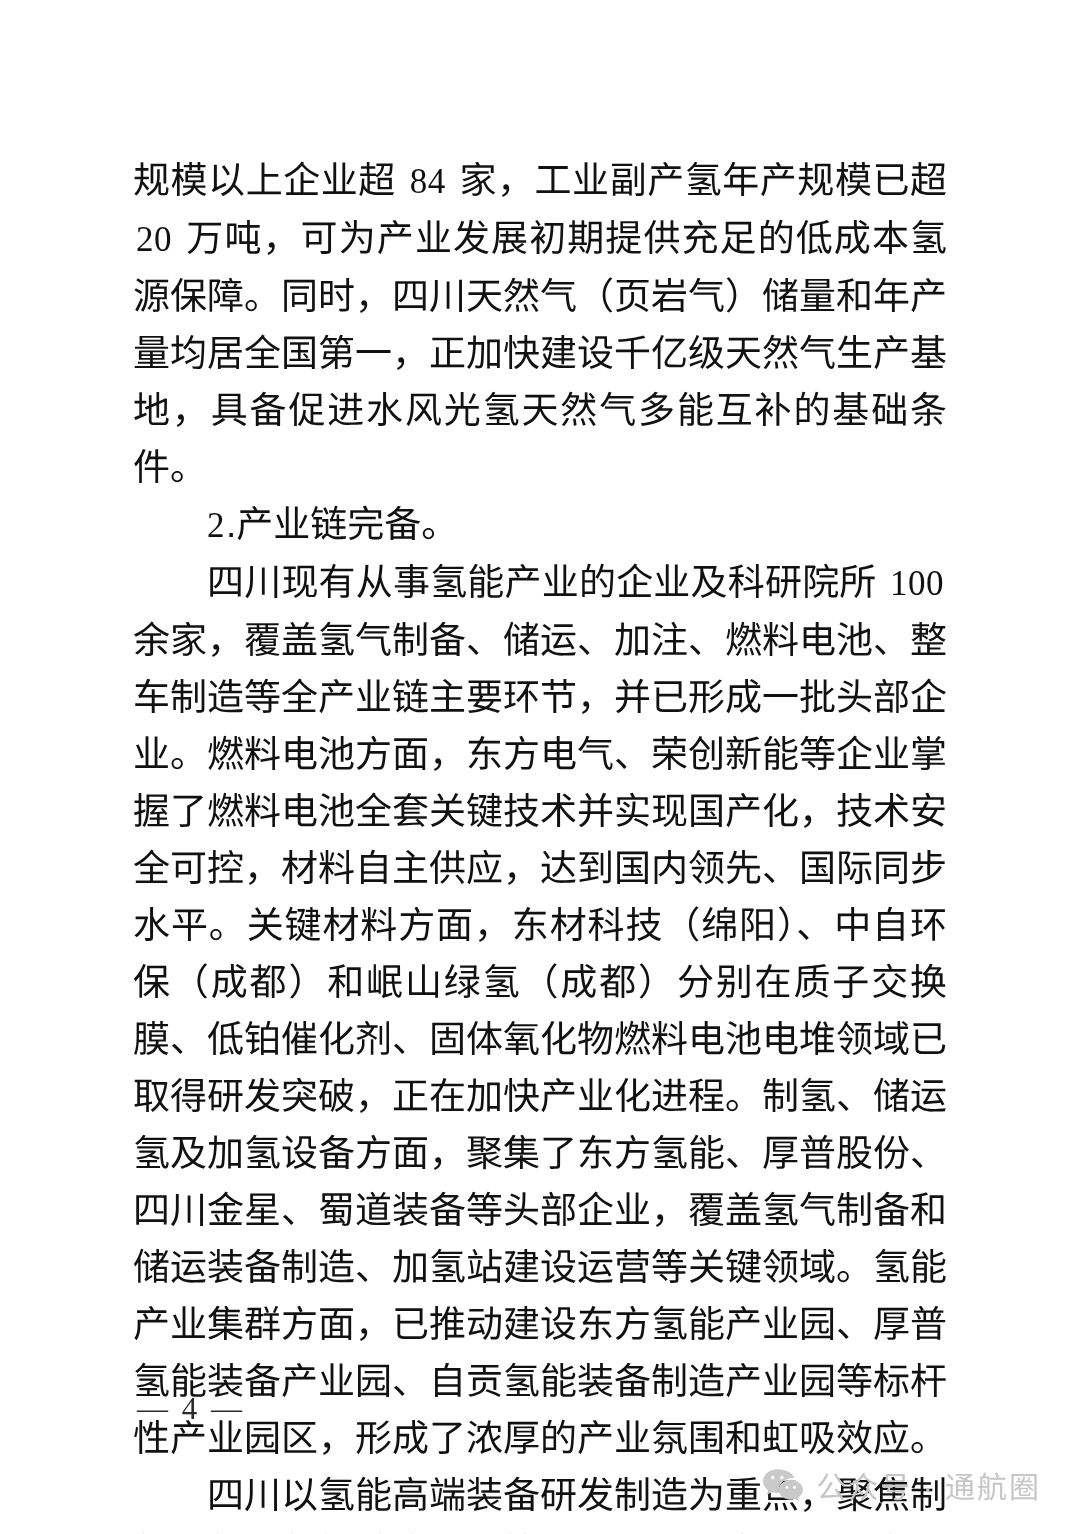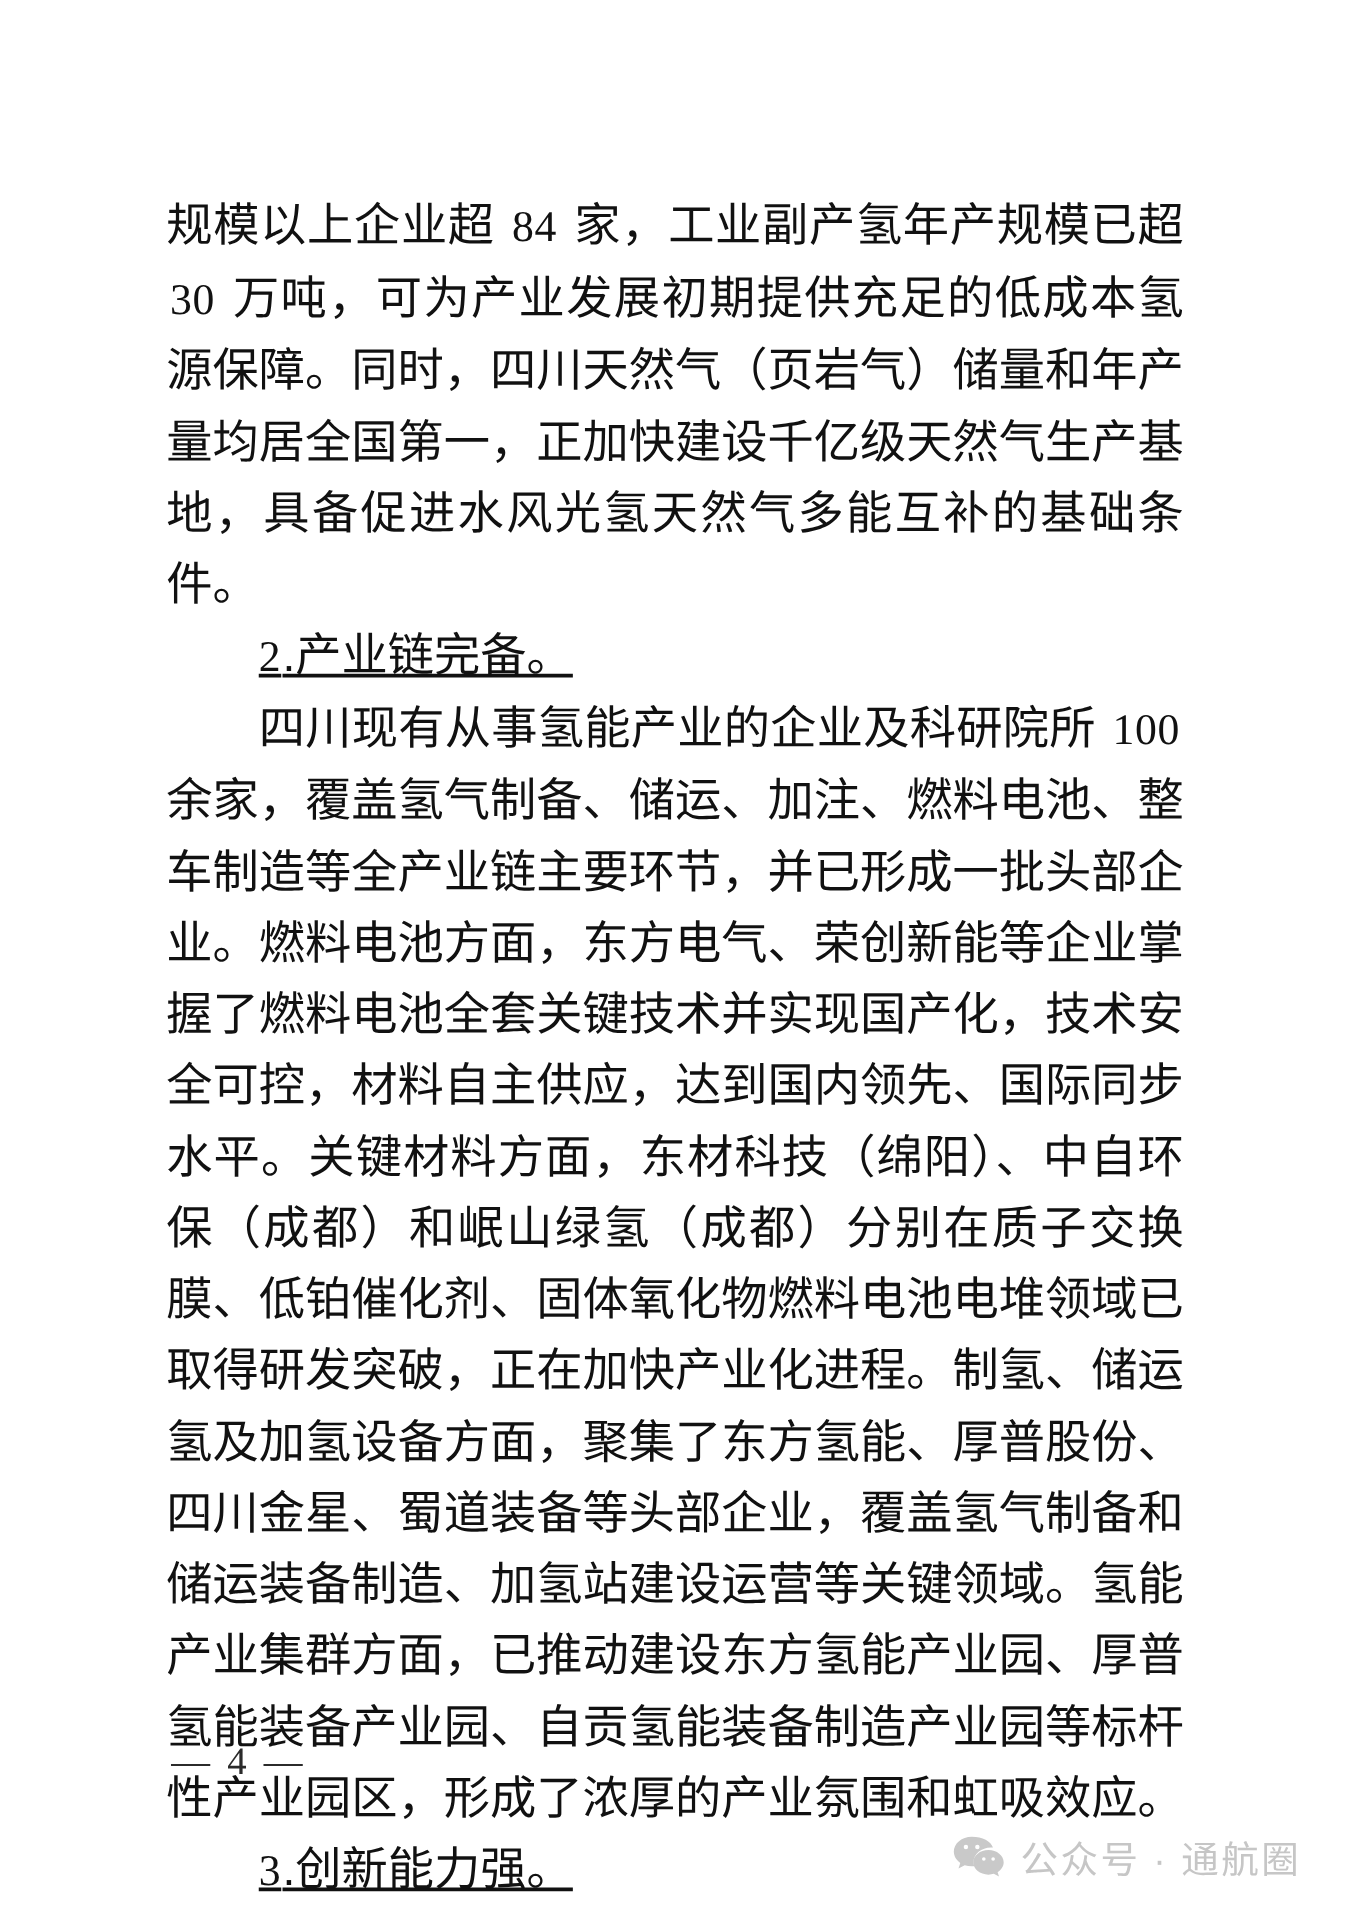--- a/index.html
+++ b/index.html
@@ -46,21 +46,20 @@
   }
 
   .para.indent {
     text-indent: 74px;
   }
 
   
   .para.heading {
     text-indent: 74px;
     text-align: right;
-    text-decoration: underline;
   }
 
   
   .num {
     font-family: "Liberation Serif", "DejaVu Serif", serif;
     font-size: 35px;
     padding: 0 3px;
     letter-spacing: 0.5px;
   }
   .heading .num {
@@ -102,27 +101,26 @@
     display: block;
   }
 </style>
 </head>
 <body>
 
 <div class="page">
 
   <div class="doc-body">
 
-    <p class="para">规模以上企业超 <span class="num">84</span> 家，工业副产氢年产规模已超 <span class="num">30</span> 万吨，可为产业发展初期提供充足的低成本氢源保障。同时，四川天然气（页岩气）储量和年产量均居全国第一，正加快建设千亿级天然气生产基地，具备促进水风光氢天然气多能互补的基础条件。</p>
+    <p class="para">规模以上企业超 <span class="num">84</span> 家，工业副产氢年产规模已超 <span class="num">20</span> 万吨，可为产业发展初期提供充足的低成本氢源保障。同时，四川天然气（页岩气）储量和年产量均居全国第一，正加快建设千亿级天然气生产基地，具备促进水风光氢天然气多能互补的基础条件。</p>
 
     <p class="para heading"><span class="num">2</span>.产业链完备。</p>
 
     <p class="para indent">四川现有从事氢能产业的企业及科研院所 <span class="num">100</span> 余家，覆盖氢气制备、储运、加注、燃料电池、整车制造等全产业链主要环节，并已形成一批头部企业。燃料电池方面，东方电气、荣创新能等企业掌握了燃料电池全套关键技术并实现国产化，技术安全可控，材料自主供应，达到国内领先、国际同步水平。关键材料方面，东材科技（绵阳）、中自环保（成都）和岷山绿氢（成都）分别在质子交换膜、低铂催化剂、固体氧化物燃料电池电堆领域已取得研发突破，正在加快产业化进程。制氢、储运氢及加氢设备方面，聚集了东方氢能、厚普股份、四川金星、蜀道装备等头部企业，覆盖氢气制备和储运装备制造、加氢站建设运营等关键领域。氢能产业集群方面，已推动建设东方氢能产业园、厚普氢能装备产业园、自贡氢能装备制造产业园等标杆性产业园区，形成了浓厚的产业氛围和虹吸效应。</p>
 
-    <p class="para heading"><span class="num">3</span>.创新能力强。</p>
 
     <p class="para indent">四川以氢能高端装备研发制造为重点，聚焦制氢加氢、氢能综合利用等领域开展研发攻关，多项核心技术打破国外垄断，</p>
 
   </div>
 
   <div class="page-number">— 4 —</div>
 
   <div class="watermark">
     <span>
       <svg class="wechat-icon" viewBox="0 0 64 52" xmlns="http://www.w3.org/2000/svg" aria-hidden="true">

